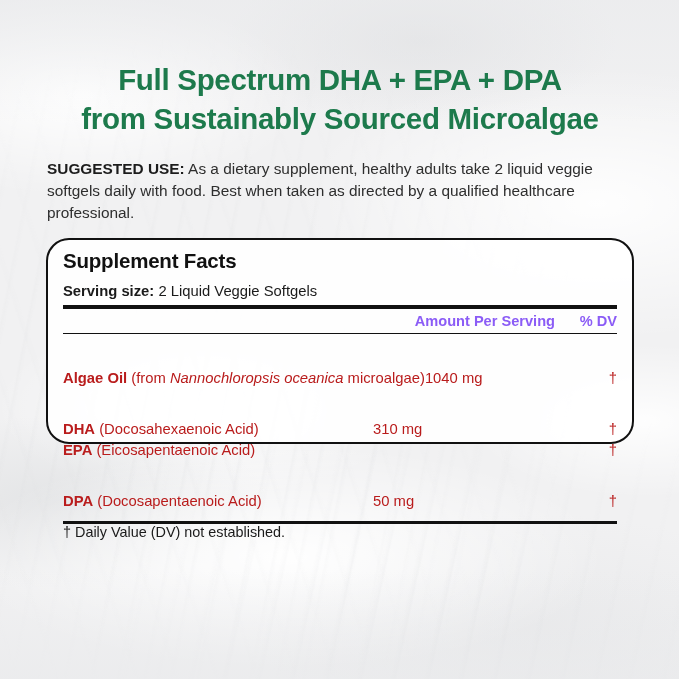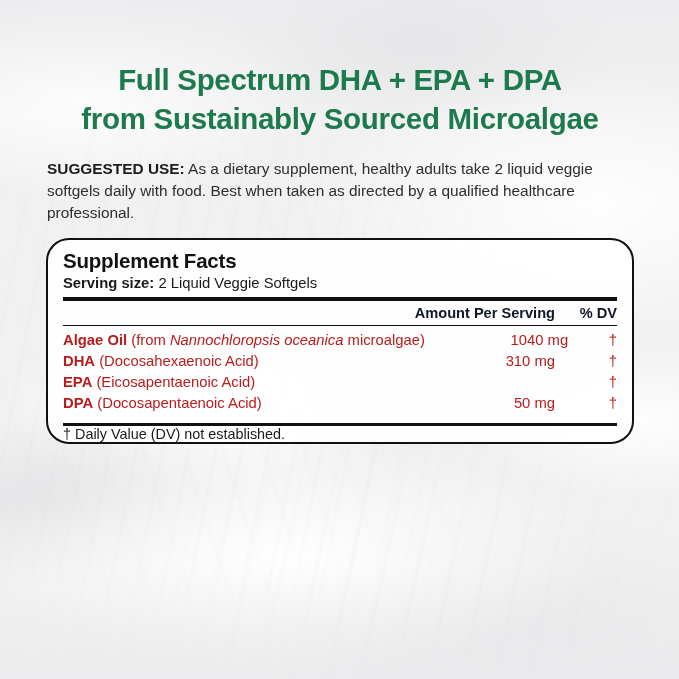--- a/index.html
+++ b/index.html
@@ -133,57 +133,57 @@
     letter-spacing: -0.2px;
     line-height: 1.15;
   }
 
   .serving-row {
     display: flex;
     justify-content: space-between;
     align-items: baseline;
     font-size: 14.8px;
     color: #1a1a1a;
-    margin-top: 1px;
+    margin-top: 9px;
     line-height: 1.3;
   }
   .serving-row .lbl { font-weight: bold; }
 
   .rule-thick {
     border-top: 4px solid #111;
     margin-top: 4px;
   }
   .rule-thin {
     border-top: 1.6px solid #111;
     margin-top: 2px;
   }
 
   .col-head {
     display: flex;
     justify-content: flex-end;
     align-items: baseline;
     font-size: 14.6px;
     font-weight: bold;
-    color: #0f172a;
+    color: #8b5cf6;
     padding-top: 4px;
     padding-bottom: 2px;
   }
   .col-head .amt-h { width: 182px; text-align: right; }
   .col-head .dv-h  { width: 62px;  text-align: right; }
 
   .facts-rows { padding-top: 4px; }
   .facts-row {
     display: flex;
     align-items: baseline;
     font-size: 14.8px;
     color: #b91c1c;
     line-height: 1.43;
   }
   .facts-row .nm   { flex: 1 1 auto; white-space: nowrap; }
-  .facts-row .amt  { width: 182px; text-align: right; white-space: nowrap; }
+  .facts-row .amt  { width: 182px; white-space: nowrap; margin-top: 30px; }
   .facts-row .dv   { width: 62px;  text-align: right; }
   .facts-row .b    { font-weight: bold; }
   .facts-row .i    { font-style: italic; }
 
   .rule-foot {
     border-top: 3.4px solid #111;
     margin-top: 9px;
   }
   .footnote {
     font-size: 14.4px;

